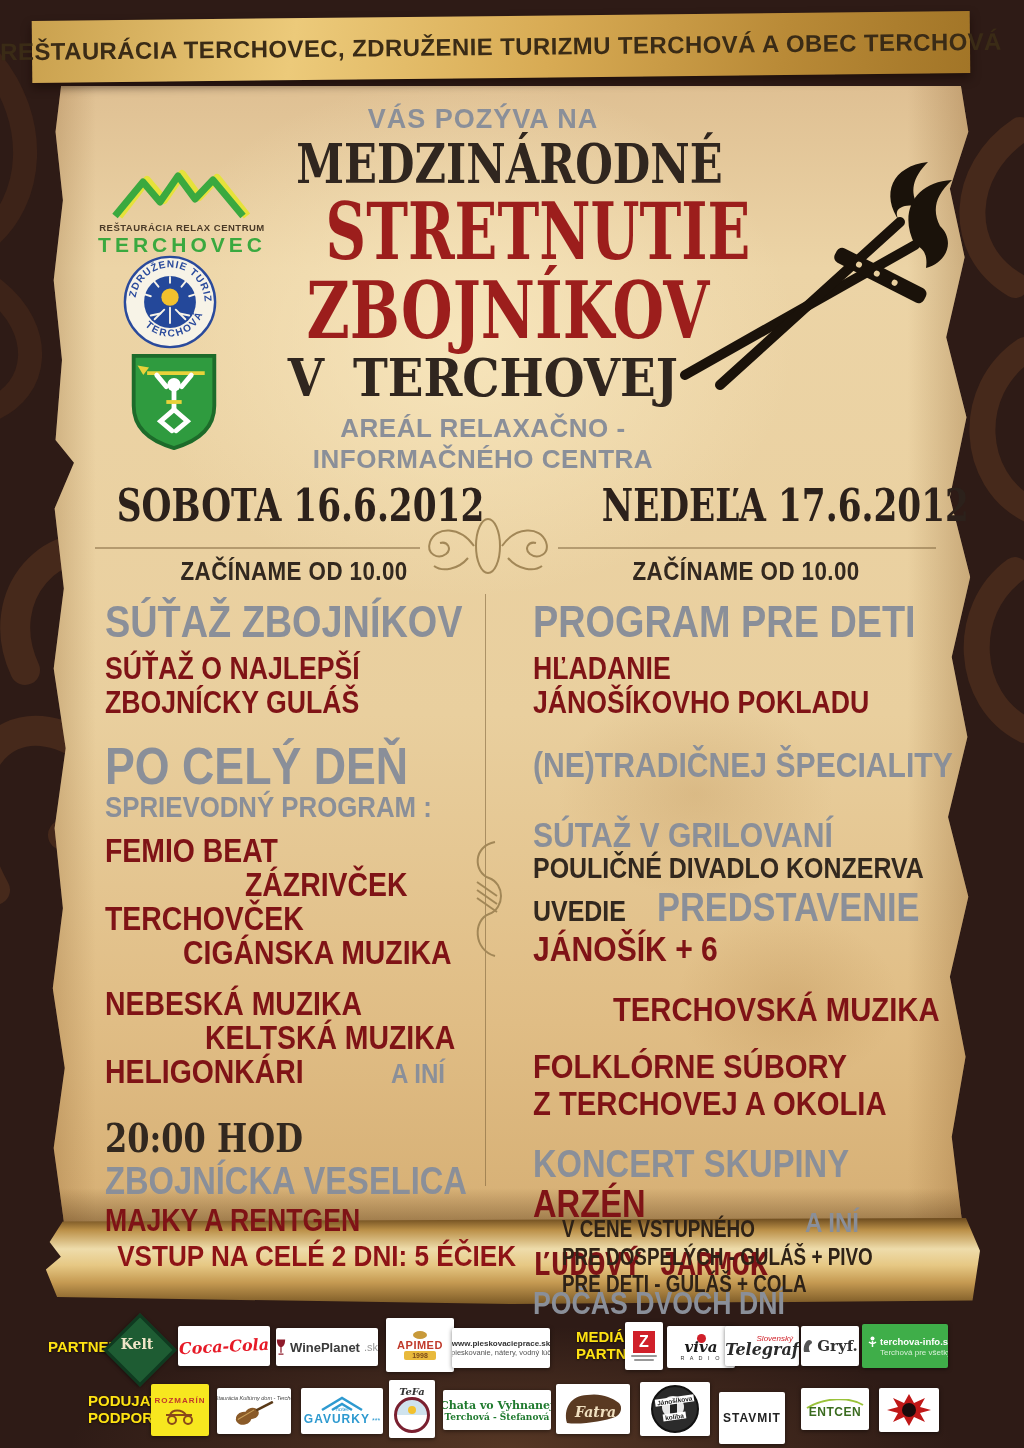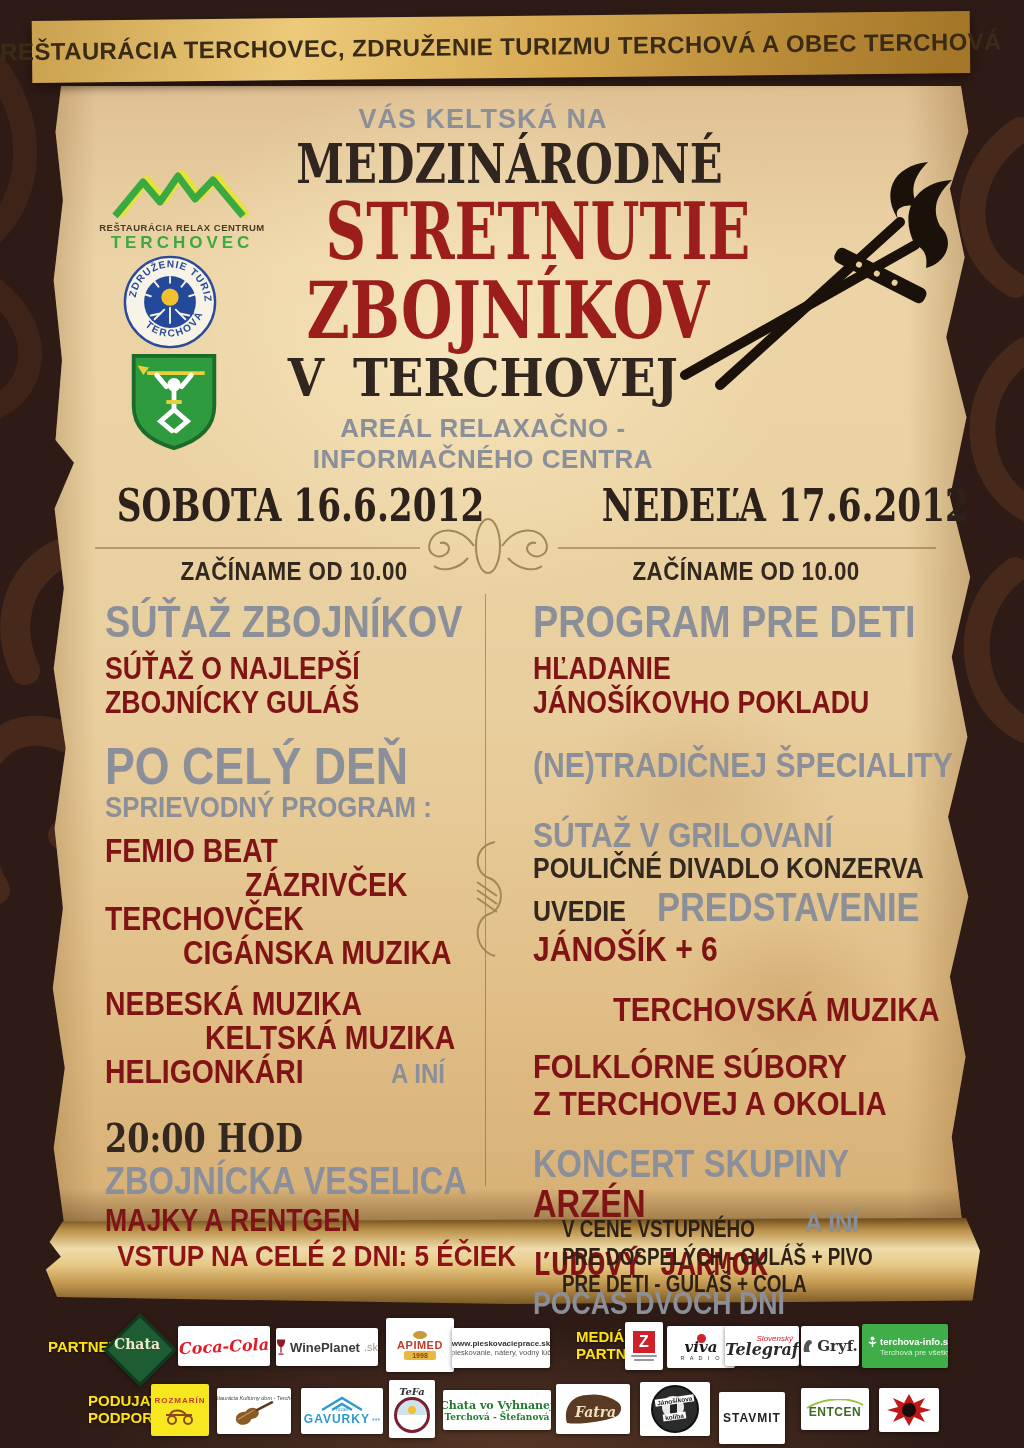--- a/index.html
+++ b/index.html
@@ -33,21 +33,21 @@
   .serif{font-family:"DejaVu Serif",serif;font-weight:bold;}
   .sx{display:inline-block;white-space:nowrap;}
   .t1{font-size:54px;color:#30261f;line-height:1.08;} .t1 .sx{transform:scaleX(.8);}
   .t2{font-size:78px;color:#9c1e1c;line-height:1.0;} .t2 .sx{transform:scaleX(.72);}
   .t3{font-size:78px;color:#9c1e1c;line-height:1.02;} .t3 .sx{transform:scaleX(.76);}
   .t4{font-size:52px;color:#30261f;line-height:1.05;} .t4 .sx{transform:scaleX(.9);word-spacing:14px;}
   .venue{font-size:26px;font-weight:bold;color:#8a8f99;margin-top:8px;letter-spacing:.5px;}
   
   .terchovec{position:absolute;left:92px;top:166px;width:180px;z-index:4;text-align:center;}
   .terchovec .cap{font-size:9.5px;color:#4a3a28;font-weight:bold;letter-spacing:.5px;margin-top:-2px;}
-  .terchovec .nm{font-size:17px;color:#3aa93f;font-weight:bold;letter-spacing:4px;text-align:center;}
+  .terchovec .nm{font-size:21px;color:#3aa93f;font-weight:bold;letter-spacing:4px;text-align:center;}
   .roundlogo{position:absolute;left:122px;top:254px;z-index:4;}
   .crest{position:absolute;left:126px;top:352px;z-index:4;}
   .axes{position:absolute;left:660px;top:160px;z-index:4;}
   
   .date{position:absolute;top:480px;z-index:4;font-family:"DejaVu Serif",serif;font-weight:bold;
     font-size:44px;color:#2c211b;text-align:center;width:380px;}
   .date .sx{transform:scaleX(.78);}
   .date-l{left:65px;} .date-r{left:550px;}
   
   .hline{position:absolute;top:547px;height:2px;background:rgba(125,100,60,.5);z-index:4;}
@@ -109,21 +109,21 @@
   <div class="bg-glow"></div>
 
   <div class="parchment"></div>
   <div class="roll"></div>
 
   <div class="banner">
     <span>REŠTAURÁCIA TERCHOVEC, ZDRUŽENIE TURIZMU TERCHOVÁ A OBEC TERCHOVÁ</span>
   </div>
 
   <div class="hdr">
-    <div class="invite">VÁS KELTSKÁ NA</div>
+    <div class="invite">VÁS POZÝVA NA</div>
     <div class="serif t1"><span class="sx">MEDZINÁRODNÉ</span></div>
     <div class="serif t2"><span class="sx">STRETNUTIE</span></div>
     <div class="serif t3"><span class="sx">ZBOJNÍKOV</span></div>
     <div class="serif t4"><span class="sx">V TERCHOVEJ</span></div>
     <div class="venue">AREÁL RELAXAČNO - INFORMAČNÉHO CENTRA</div>
   </div>
 
   <div class="terchovec">
     <svg width="150" height="54" viewBox="0 0 150 54">
       <polyline points="12,50 40,14 57,34 75,8 92,31 110,12 140,50" fill="none" stroke="#e6e23a" stroke-width="8" stroke-linejoin="round"></polyline>
@@ -268,21 +268,21 @@
   <div class="entry-r">
     <div><span class="cx">V CENE VSTUPNÉHO</span></div>
     <div><span class="cx">PRE DOSPELÝCH - GULÁŠ + PIVO</span></div>
     <div><span class="cx">PRE DETI - GULÁŠ + COLA</span></div>
   </div>
 
   <div class="plabel" style="left:48px;top:1338px;">PARTNERI</div>
 
   <div style="position:absolute;left:104px;top:1314px;width:66px;height:66px;z-index:5;">
     <div style="position:absolute;left:10px;top:10px;width:46px;height:46px;transform:rotate(45deg);background:#1e5c33;border:3px solid #0f3a20;box-shadow:0 1px 4px rgba(0,0,0,.5);"></div>
-    <div style="position:absolute;left:0;top:22px;width:66px;text-align:center;font-family:'DejaVu Serif',serif;font-weight:bold;font-size:14px;color:#f0e6c8;">Chata</div>
+    <div style="position:absolute;left:0;top:22px;width:66px;text-align:center;font-family:'DejaVu Serif',serif;font-weight:bold;font-size:14px;color:#f0e6c8;">Kelt</div>
   </div>
 
   <div class="pbox" style="left:178px;top:1326px;width:92px;height:40px;">
     <span class="nowrap" style="font-family:'DejaVu Serif',serif;font-style:italic;font-weight:bold;font-size:16px;color:#e61a27;transform:rotate(-3deg);">Coca-Cola</span>
   </div>
 
   <div class="pbox" style="left:276px;top:1328px;width:102px;height:38px;flex-direction:row;gap:4px;">
     <svg width="12" height="20" viewBox="0 0 12 20">
       <path d="M1 1 H11 C11 8, 8 10, 6 10 C4 10, 1 8, 1 1 Z" fill="#8e1a2a"></path>
       <line x1="6" y1="10" x2="6" y2="17" stroke="#8e1a2a" stroke-width="1.5"></line>

